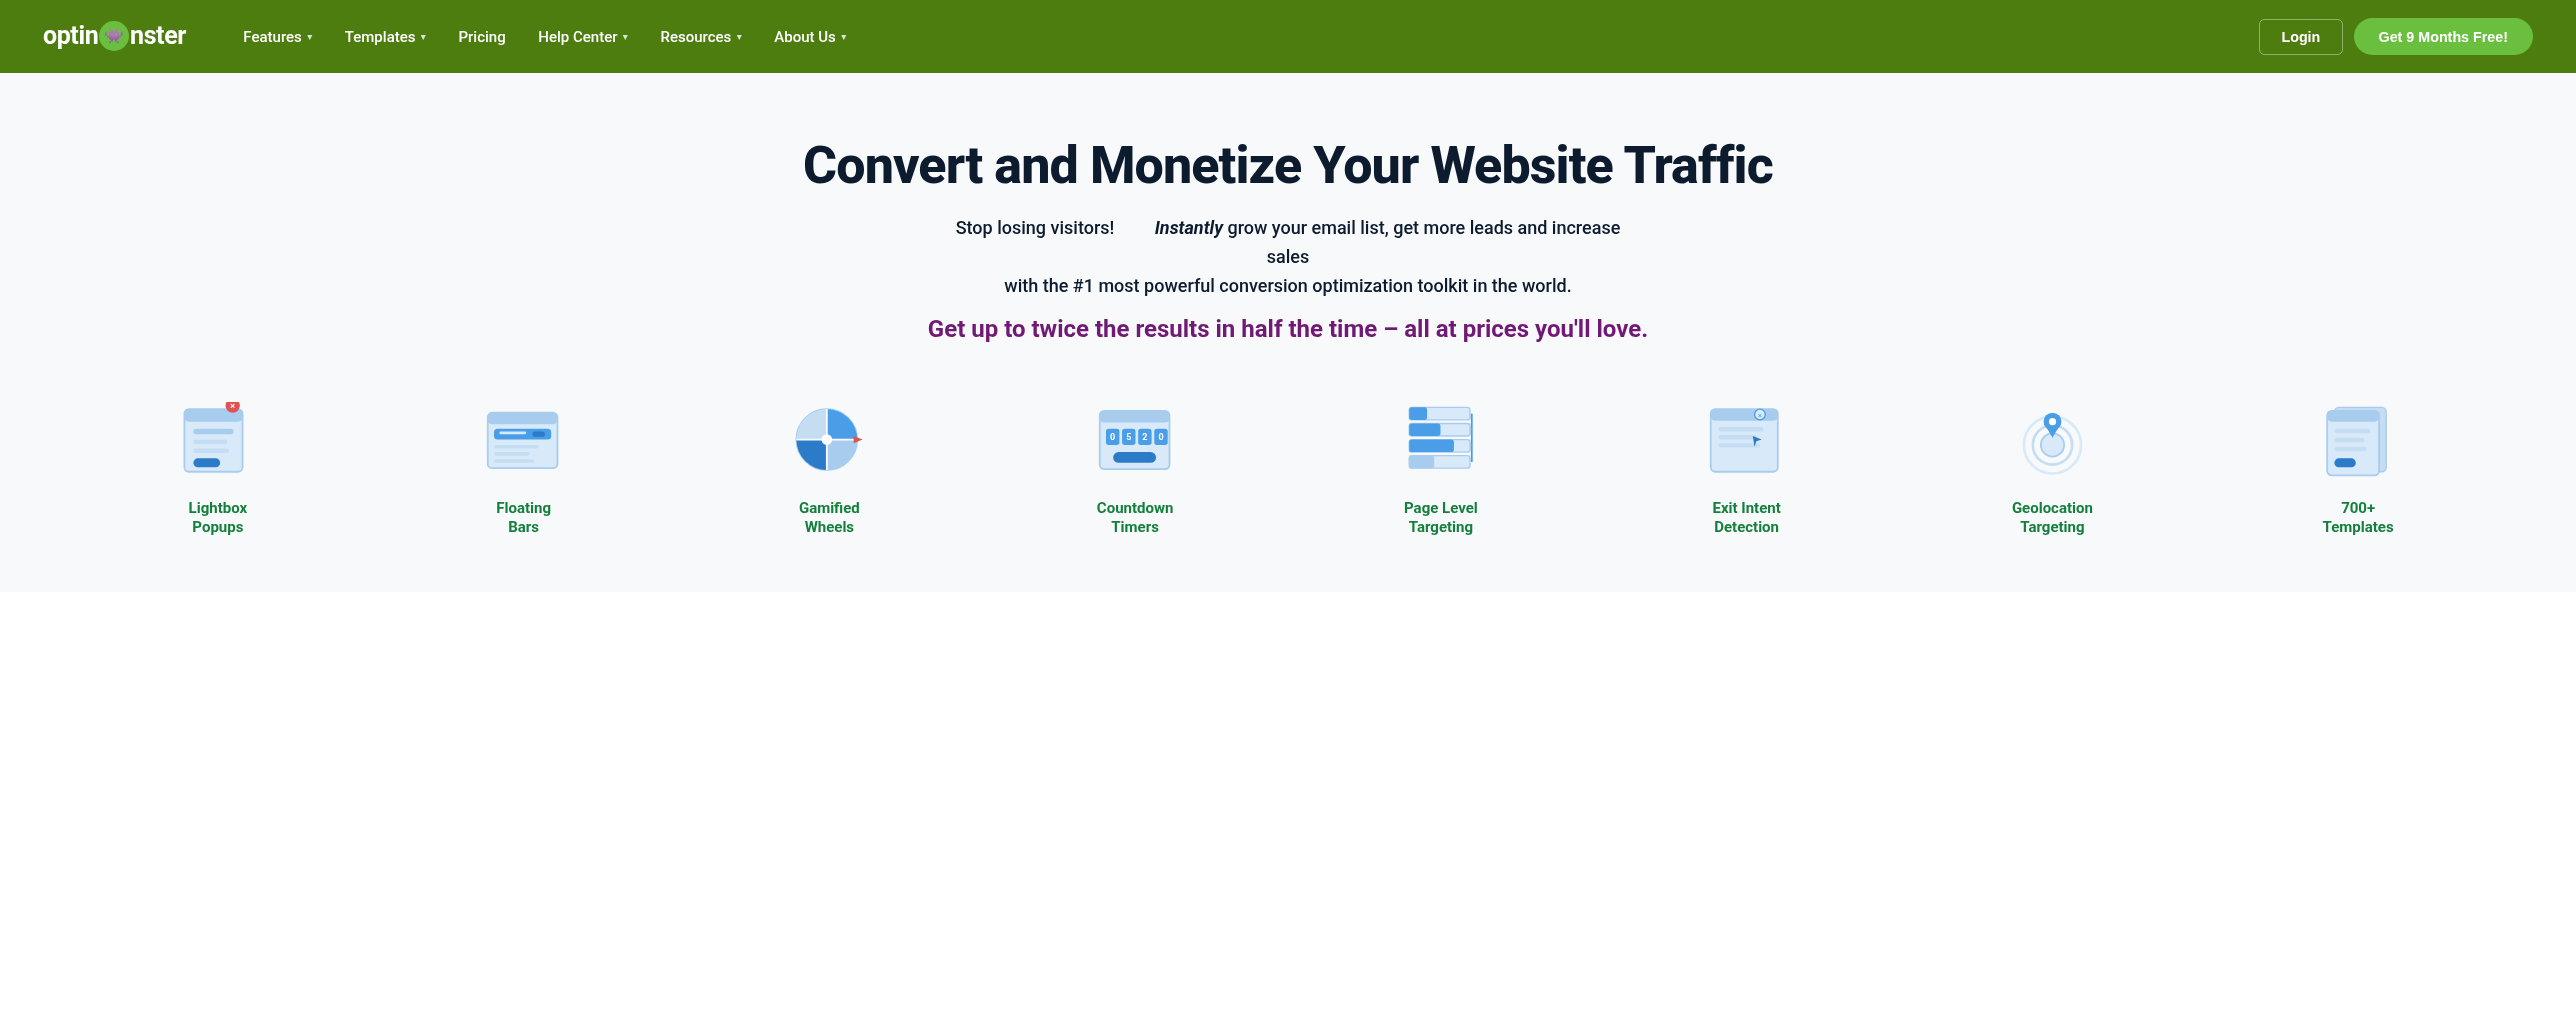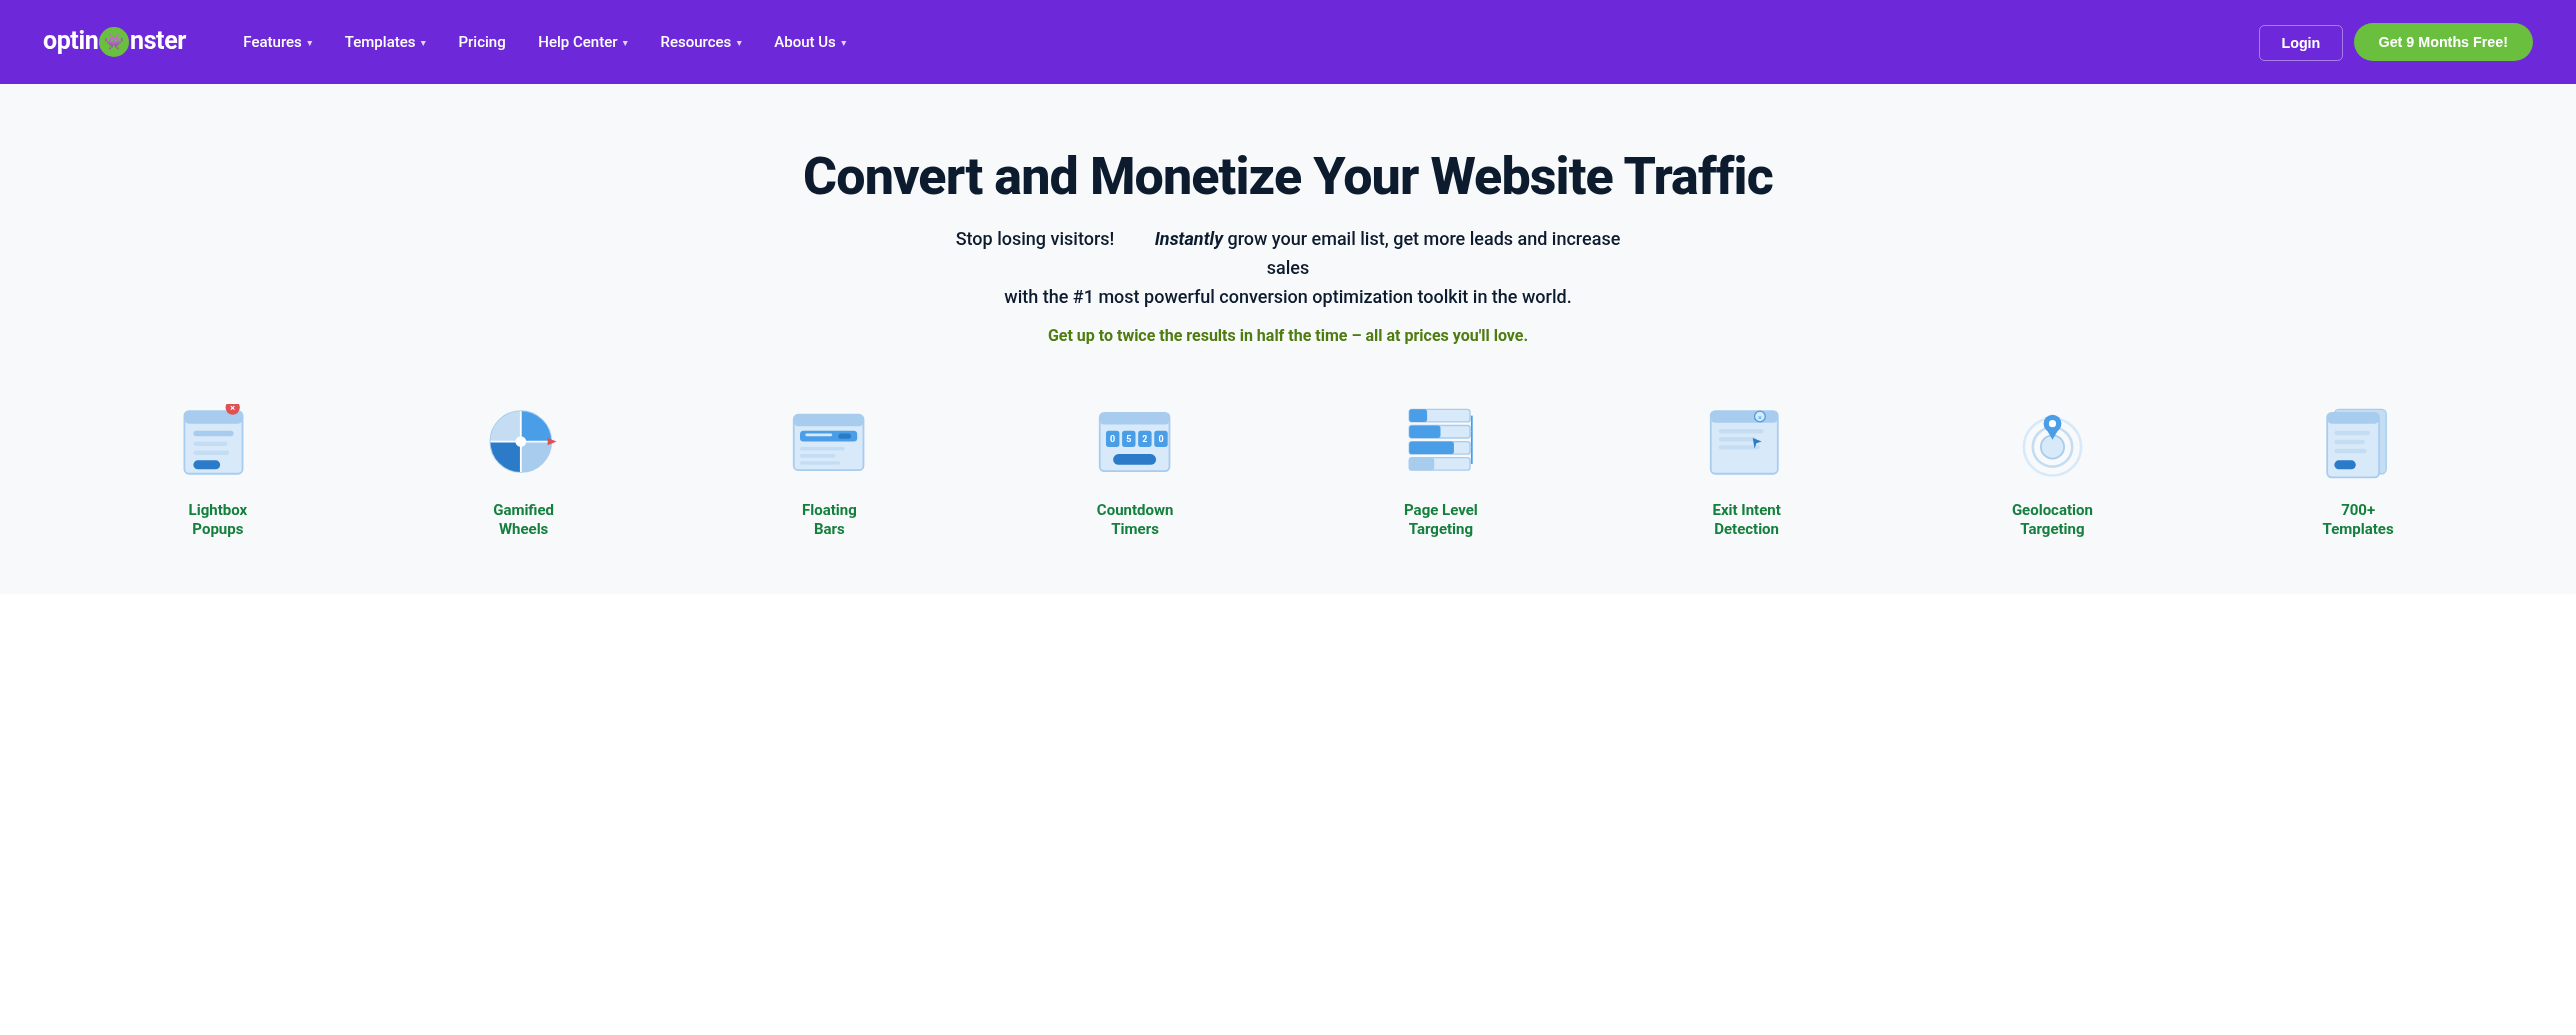--- a/index.html
+++ b/index.html
@@ -8,25 +8,25 @@
       box-sizing: border-box;
     }
 
     body {
       font-family: -apple-system, BlinkMacSystemFont, 'Segoe UI', Roboto, sans-serif;
       background: #ffffff;
     }
 
     
     .navbar {
-      background-color: #6d28d9;
+      background-color: #4d7c0f;
       padding: 4px 43px;
       display: flex;
       align-items: center;
-      height: 84px;
+      height: 73px;
       gap: 0;
     }
 
     .navbar-logo {
       margin-right: 43px;
       display: flex;
       align-items: center;
     }
 
     .logo-text {
@@ -116,22 +116,22 @@
       font-weight: 500;
     }
 
     .hero-subtitle em {
       font-style: italic;
       font-weight: 700;
       margin-left: 36px;
     }
 
     .hero-subtitle-line3 {
-      font-size: 16px;
-      color: #4d7c0f;
+      font-size: 24px;
+      color: #701a75;
       font-weight: 700;
       margin-bottom: 57px;
     }
 
     
     .features-grid {
       display: flex;
       justify-content: center;
       align-items: flex-start;
       gap: 0;
@@ -243,56 +243,56 @@
           <rect x="18" y="63" width="30" height="10" rx="5" fill="#2b7bc8"></rect>
         </svg>
       </div>
       <div class="feature-label">Lightbox<br>Popups</div>
     </div>
 
     <div class="feature-item">
       <div class="feature-icon-wrapper">
         <svg viewBox="0 0 90 85" xmlns="http://www.w3.org/2000/svg">
 
+          <rect x="5" y="12" width="78" height="62" rx="5" fill="#d8eaf9" stroke="#a8ccee" stroke-width="2"></rect>
+          <rect x="5" y="12" width="78" height="13" rx="5" fill="#a8ccee"></rect>
+
+          <rect x="12" y="30" width="64" height="12" rx="4" fill="#4a9ee8"></rect>
+
+          <rect x="18" y="33" width="30" height="3" rx="1.5" fill="#d8eaf9"></rect>
+          <rect x="55" y="33" width="14" height="6" rx="3" fill="#2b7bc8"></rect>
+
+          <rect x="12" y="48" width="50" height="4" rx="2" fill="#c5ddf3"></rect>
+          <rect x="12" y="56" width="40" height="4" rx="2" fill="#c5ddf3"></rect>
+          <rect x="12" y="64" width="45" height="4" rx="2" fill="#c5ddf3"></rect>
+        </svg>
+      </div>
+      <div class="feature-label">Floating<br>Bars</div>
+    </div>
+
+    <div class="feature-item">
+      <div class="feature-icon-wrapper">
+        <svg viewBox="0 0 90 85" xmlns="http://www.w3.org/2000/svg">
+
           <circle cx="42" cy="42" r="34" fill="#d8eaf9" stroke="#a8ccee" stroke-width="2"></circle>
 
           <path d="M42 42 L42 8 A34 34 0 0 1 76 42 Z" fill="#4a9ee8"></path>
           <path d="M42 42 L76 42 A34 34 0 0 1 42 76 Z" fill="#a8ccee"></path>
           <path d="M42 42 L42 76 A34 34 0 0 1 8 42 Z" fill="#2b7bc8"></path>
           <path d="M42 42 L8 42 A34 34 0 0 1 42 8 Z" fill="#c5ddf3"></path>
 
           <line x1="42" y1="8" x2="42" y2="76" stroke="white" stroke-width="2"></line>
           <line x1="8" y1="42" x2="76" y2="42" stroke="white" stroke-width="2"></line>
 
           <circle cx="42" cy="42" r="6" fill="white"></circle>
 
           <polygon points="72,38 82,42 72,46" fill="#e05252"></polygon>
         </svg>
       </div>
       <div class="feature-label">Gamified<br>Wheels</div>
-    </div>
-
-    <div class="feature-item">
-      <div class="feature-icon-wrapper">
-        <svg viewBox="0 0 90 85" xmlns="http://www.w3.org/2000/svg">
-
-          <rect x="5" y="12" width="78" height="62" rx="5" fill="#d8eaf9" stroke="#a8ccee" stroke-width="2"></rect>
-          <rect x="5" y="12" width="78" height="13" rx="5" fill="#a8ccee"></rect>
-
-          <rect x="12" y="30" width="64" height="12" rx="4" fill="#4a9ee8"></rect>
-
-          <rect x="18" y="33" width="30" height="3" rx="1.5" fill="#d8eaf9"></rect>
-          <rect x="55" y="33" width="14" height="6" rx="3" fill="#2b7bc8"></rect>
-
-          <rect x="12" y="48" width="50" height="4" rx="2" fill="#c5ddf3"></rect>
-          <rect x="12" y="56" width="40" height="4" rx="2" fill="#c5ddf3"></rect>
-          <rect x="12" y="64" width="45" height="4" rx="2" fill="#c5ddf3"></rect>
-        </svg>
-      </div>
-      <div class="feature-label">Floating<br>Bars</div>
     </div>
 
     <div class="feature-item">
       <div class="feature-icon-wrapper">
         <svg viewBox="0 0 90 85" xmlns="http://www.w3.org/2000/svg">
 
           <rect x="5" y="10" width="78" height="65" rx="5" fill="#d8eaf9" stroke="#a8ccee" stroke-width="2"></rect>
           <rect x="5" y="10" width="78" height="13" rx="5" fill="#a8ccee"></rect>
 
           <rect x="12" y="30" width="15" height="18" rx="3" fill="#4a9ee8"></rect>

